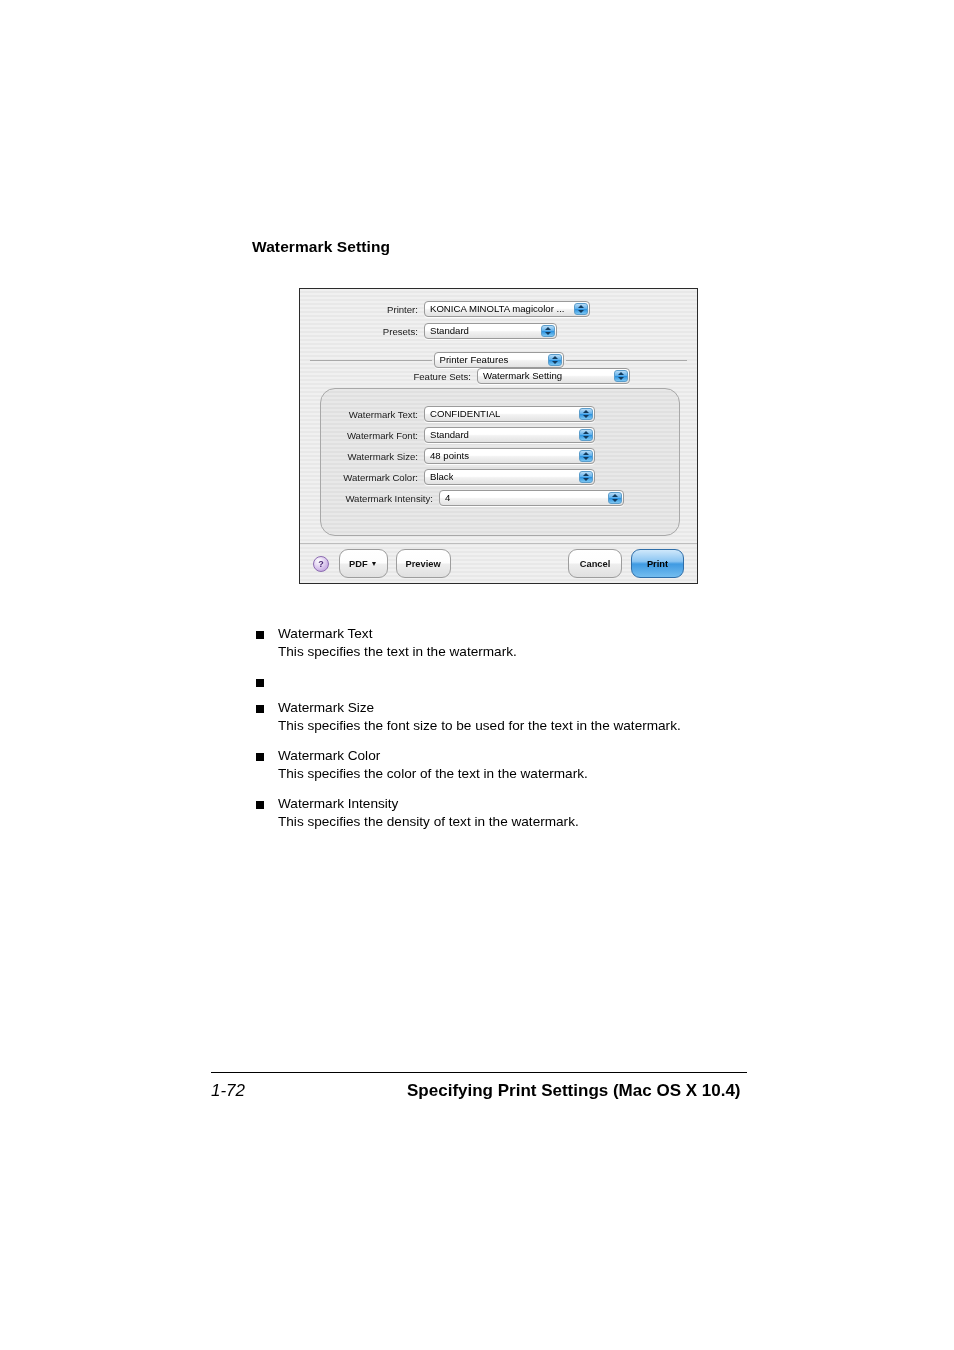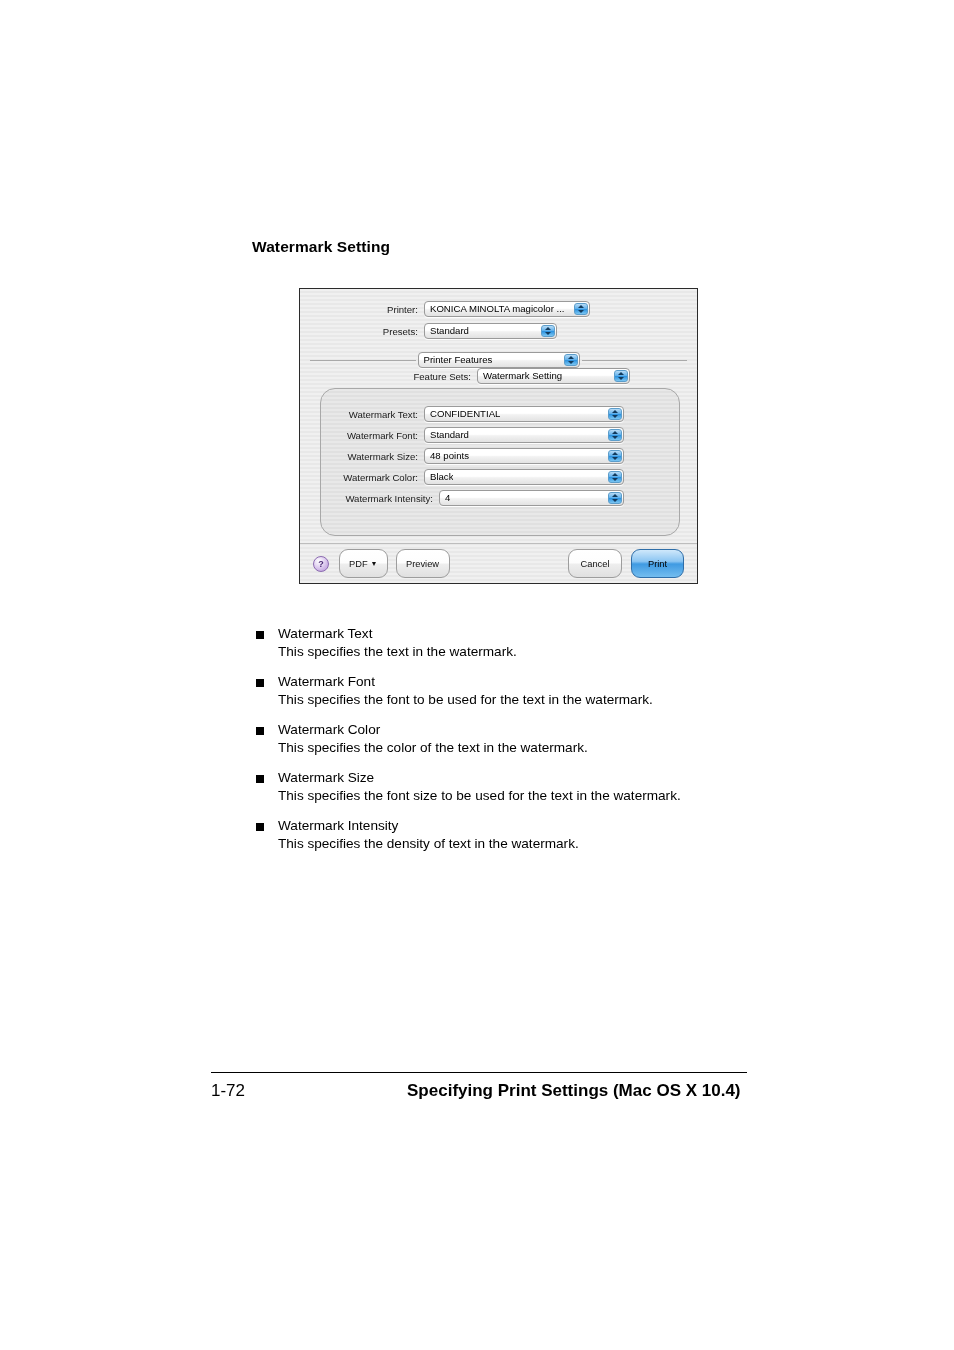--- a/index.html
+++ b/index.html
@@ -122,21 +122,21 @@
     right: 10px;
     top: 56px;
     display: flex;
     align-items: center;
   }
   .rule {
     height: 1px;
     background: #a9a9a9;
     flex: 1;
   }
-  .row-features .popup { width: 162px; margin: 7px 2px; }
+  .row-features .popup { width: 130px; margin: 7px 2px; }
 
   
   .row-featuresets { position: absolute; left: 16px; top: 79px; width: 100%; }
   .row-featuresets .dlg-label { width: 155px; }
   .row-featuresets .popup { width: 153px; }
 
   
   .group-box {
     position: absolute;
     left: 20px;
@@ -153,21 +153,21 @@
     box-sizing: border-box;
   }
   .gb-row {
     position: absolute;
     left: 0;
     width: 100%;
     display: flex;
     align-items: center;
   }
   .gb-row .dlg-label { width: 97px; }
-  .gb-row .popup { width: 200px; }
+  .gb-row .popup { width: 171px; }
   .gb-row.intensity .dlg-label { width: 112px; }
   .gb-row.intensity .popup { width: 185px; }
 
   .gb-row.r0 { top: 17px; }
   .gb-row.r1 { top: 38px; }
   .gb-row.r2 { top: 59px; }
   .gb-row.r3 { top: 80px; }
   .gb-row.r4 { top: 101px; }
 
   
@@ -203,20 +203,21 @@
     border-radius: 9px;
     background: linear-gradient(to bottom, #ffffff 0%, #fdfdfd 48%, #eeeeee 52%, #e0e0e0 100%);
     display: flex;
     align-items: center;
     justify-content: center;
     font-size: 9.3px;
     color: #111;
     padding: 0 9px;
     box-sizing: border-box;
     white-space: nowrap;
+    font-weight: bold;
   }
   .capsule.pdf { margin-left: 10px; min-width: 47px; }
   .capsule.preview { margin-left: 8px; min-width: 54px; }
   .capsule.cancel { min-width: 54px; }
   .capsule.print {
     margin-left: 9px;
     min-width: 53px;
     border: 1px solid #2f6ea8;
     color: #000;
     background: linear-gradient(to bottom, #cfe8fb 0%, #8bc5f2 42%, #3f9ae2 52%, #74bdef 100%);
@@ -266,20 +267,21 @@
     background: #000;
     width: 100%;
   }
   .footer-line {
     display: flex;
     align-items: baseline;
     margin-top: 8px;
   }
   .footer-page {
     font-size: 17px;
+    font-style: italic;
   }
   .footer-title {
     font-size: 17px;
     font-weight: bold;
     margin-left: 162px;
     white-space: nowrap;
   }
 </style>
 </head>
 <body>
@@ -411,45 +413,41 @@
   <div class="bullet-item">
     <span class="bullet-marker"></span>
     <span class="bullet-body">
       <span class="bullet-title">Watermark Text</span>
       <span class="bullet-desc">This specifies the text in the watermark.</span>
     </span>
   </div>
 
   <div class="bullet-item">
     <span class="bullet-marker"></span>
+  </div>
+
+  <div class="bullet-item">
+    <span class="bullet-marker"></span>
     <span class="bullet-body">
-      <span class="bullet-title">Watermark Font</span>
-      <span class="bullet-desc">This specifies the font to be used for the text in the watermark.</span>
+      <span class="bullet-title">Watermark Size</span>
+      <span class="bullet-desc">This specifies the font size to be used for the text in the watermark.</span>
     </span>
   </div>
 
   <div class="bullet-item">
     <span class="bullet-marker"></span>
     <span class="bullet-body">
       <span class="bullet-title">Watermark Color</span>
       <span class="bullet-desc">This specifies the color of the text in the watermark.</span>
     </span>
   </div>
 
   <div class="bullet-item">
     <span class="bullet-marker"></span>
     <span class="bullet-body">
-      <span class="bullet-title">Watermark Size</span>
-      <span class="bullet-desc">This specifies the font size to be used for the text in the watermark.</span>
-    </span>
-  </div>
-
-  <div class="bullet-item">
-    <span class="bullet-marker"></span>
-    <span class="bullet-body">
       <span class="bullet-title">Watermark Intensity</span>
       <span class="bullet-desc">This specifies the density of text in the watermark.</span>
     </span>
   </div>
 
 </div>
 
 <div class="page-footer">
   <div class="footer-rule"></div>
   <div class="footer-line">

